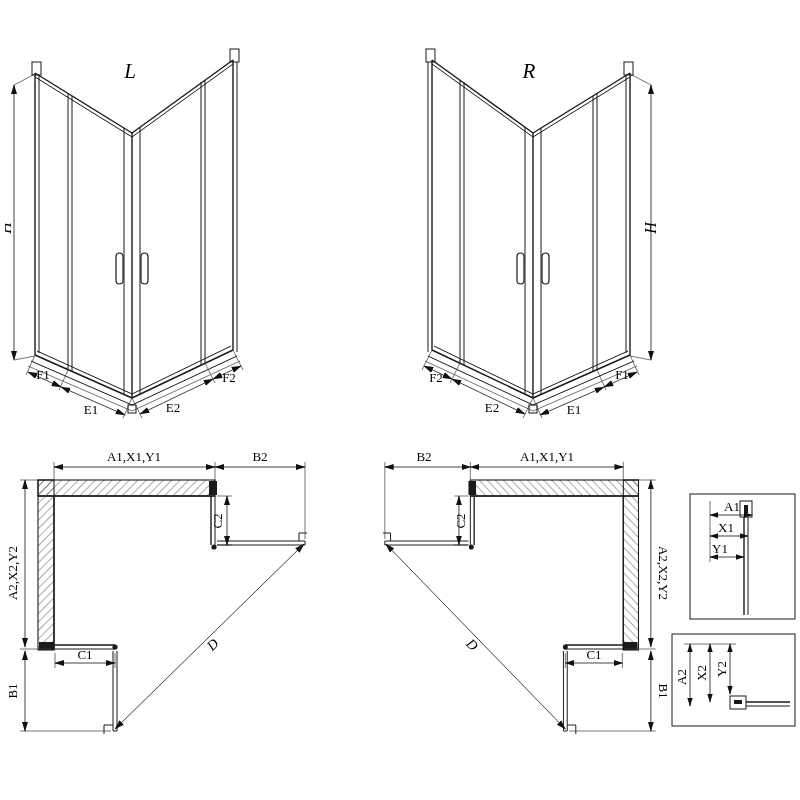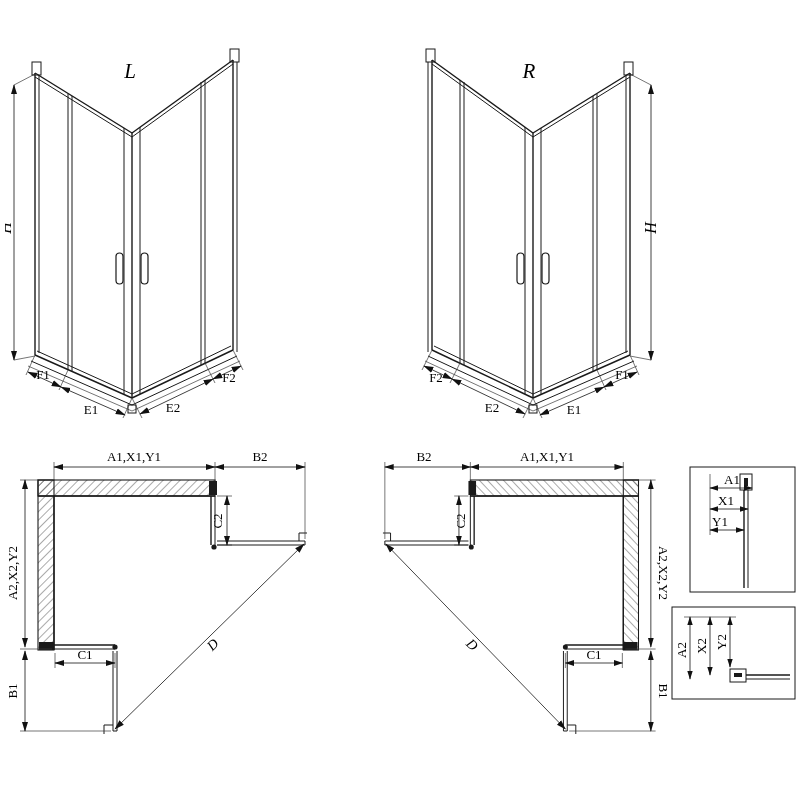--- a/index.html
+++ b/index.html
@@ -190,21 +190,21 @@
       <text class="t-dim" x="52" y="13" text-anchor="middle">B2</text>
       <text class="t-dim" x="175" y="13" text-anchor="middle">A1,X1,Y1</text>
       <text class="t-dim" transform="translate(93,73) rotate(-90)" text-anchor="middle">C2</text>
       <text class="t-dim" transform="translate(287,125) rotate(90)" text-anchor="middle">A2,X2,Y2</text>
       <text class="t-dim" transform="translate(287,243) rotate(90)" text-anchor="middle">B1</text>
       <text class="t-dim" x="222" y="211" text-anchor="middle">C1</text>
       <text class="t-d" transform="translate(97,200) rotate(44)" text-anchor="middle">D</text>
     </svg>
   </div>
 
-  <div class="view" style="left:660px;top:460px;">
+  <div class="view" style="left:660px;top:487px;">
     <svg width="140" height="250" viewBox="0 0 140 250" xmlns="http://www.w3.org/2000/svg">
       <defs>
         <marker id="arD" viewBox="0 0 10 8" refX="9.3" refY="4" markerWidth="9" markerHeight="7.2" orient="auto-start-reverse" markerUnits="userSpaceOnUse">
           <path d="M0,0.9 L10,4 L0,7.1 Z" fill="#111"></path>
         </marker>
       </defs>
 
       <g>
         <rect class="s-med" x="30" y="7" width="105" height="125"></rect>
         <line class="s-thin" x1="50" y1="14" x2="50" y2="75"></line>

